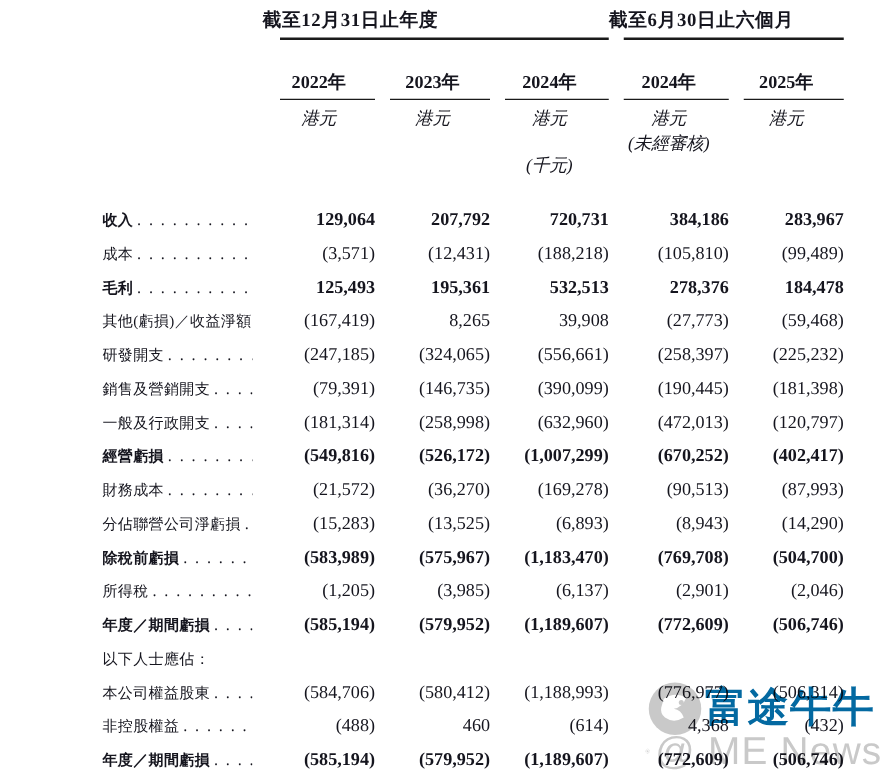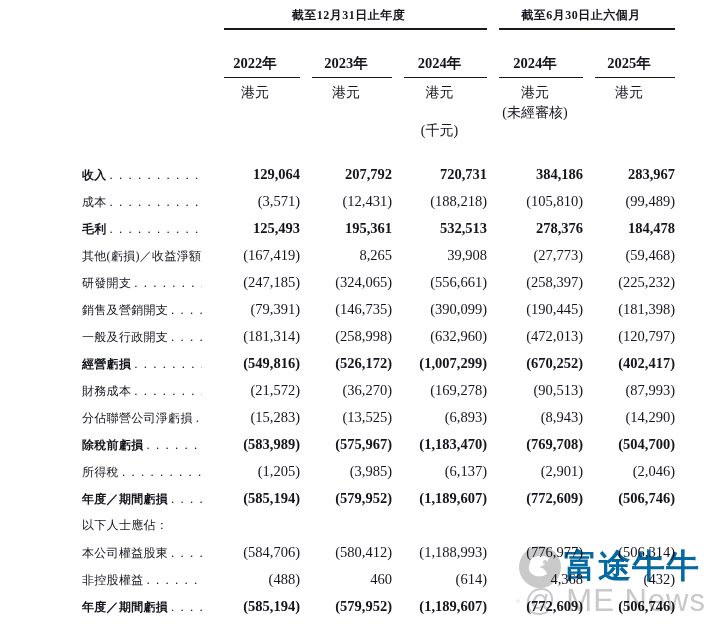--- a/index.html
+++ b/index.html
@@ -11,32 +11,32 @@
     font-family:"Liberation Serif","DejaVu Serif",serif;
     color:#15151e;
   }
   .grid{
     display:grid;
     grid-template-columns:210px 90px 92px 95px 96px 92px;
     align-items:end;
   }
   
   .hdr-titles{padding-top:7px;}
-  .hdr-title{font-weight:700;font-size:12px;text-align:center;letter-spacing:0.5px;}
+  .hdr-title{font-weight:700;font-size:15px;text-align:left;letter-spacing:0.5px;}
   .span-g1{grid-column:2/5;}
   .span-g2{grid-column:5/7;}
   .rule{height:1.5px;background:#1a1a1a;margin-left:12px;}
   .rule.g1{margin-left:14px;}
   .hdr-rules{margin-top:4px;}
   .hdr-years{margin-top:24px;}
   .hdr-year{font-weight:700;font-size:14.5px;text-align:center;}
   .c1{grid-column:2;} .c2{grid-column:3;} .c3{grid-column:4;} .c4{grid-column:5;} .c5{grid-column:6;}
   .year-rules{margin-top:4px;}
   .hdr-currency{margin-top:6px;}
-  .hdr-note,.hdr-currency span{font-size:14px;text-align:center;display:block;}
+  .hdr-note,.hdr-currency span{font-style:italic;font-size:14px;text-align:center;display:block;}
   .hdr-unaudited{margin-top:2px;}
   .hdr-thousands{}
   
   .tbody{margin-top:21px;}
   .row{
     display:grid;
     grid-template-columns:210px 90px 92px 95px 96px 92px;
     height:27px;
     align-items:center;
     font-size:15px;

